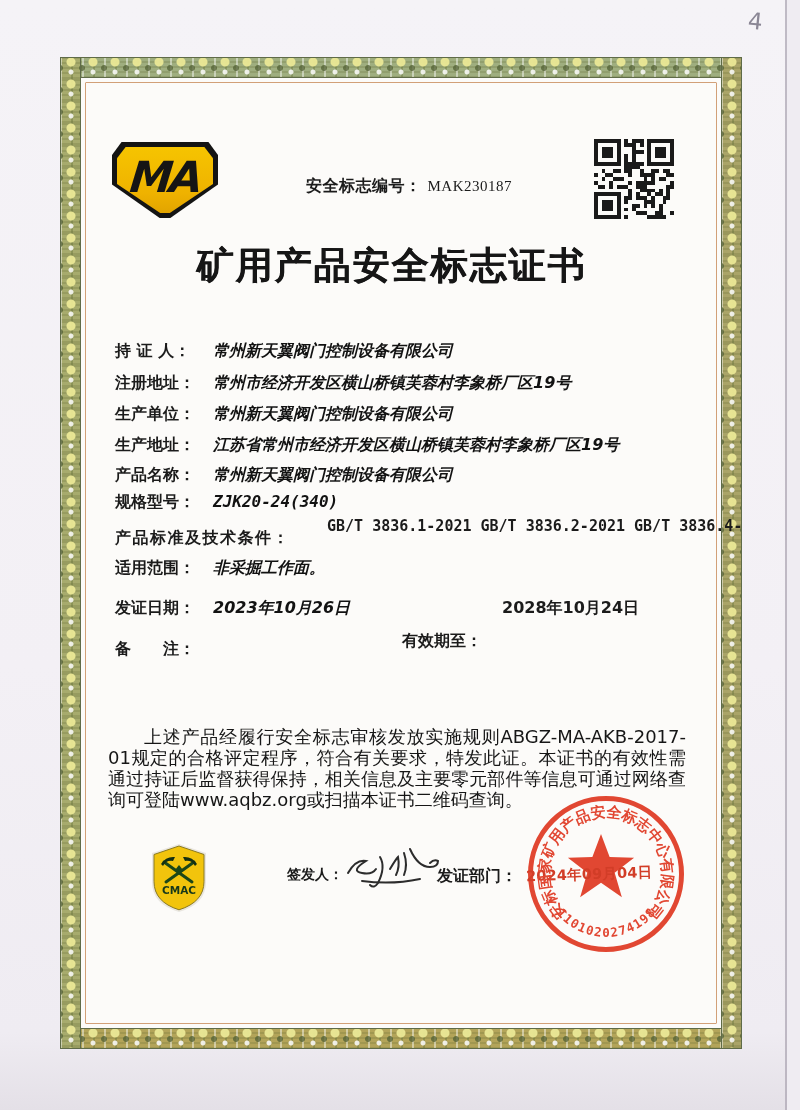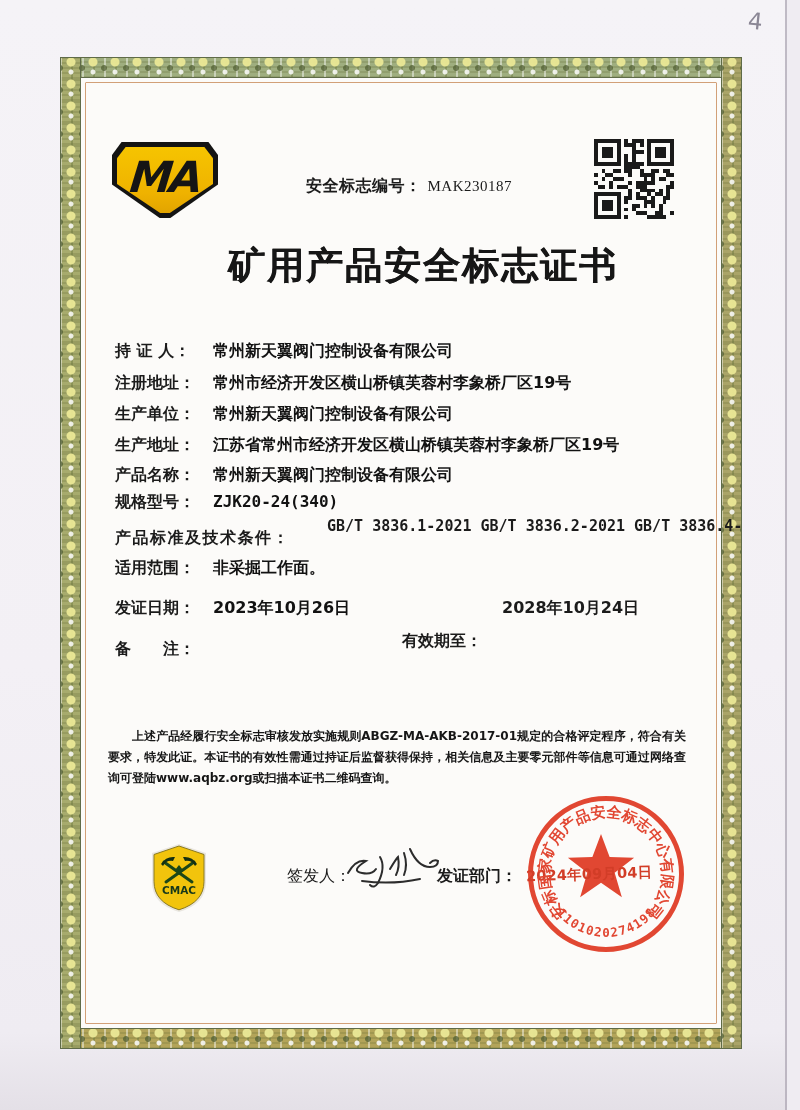--- a/index.html
+++ b/index.html
@@ -40,38 +40,38 @@
   .ma-badge-inner{width:96px;height:66px;
     clip-path:polygon(9% 0,91% 0,100% 17%,100% 56%,55% 100%,45% 100%,0 56%,0 17%);
     background:linear-gradient(180deg,#f6c400 0%,#efb200 70%,#e2a400 100%);
     display:flex;align-items:center;justify-content:center;}
   .ma-text{font-size:43px;font-weight:900;font-style:italic;color:#151515;letter-spacing:-3px;
     transform:skewX(-6deg) translateY(-3px);font-family:"DejaVu Sans","Liberation Sans",sans-serif;}
   .certno{position:absolute;left:306px;top:176px;font-size:16px;white-space:nowrap;}
   .certno .lbl{font-weight:700;letter-spacing:.5px;}
   .certno .val{font-family:"Liberation Serif","DejaVu Serif",serif;font-size:15px;margin-left:6px;letter-spacing:.5px;}
   .qr{position:absolute;left:594px;top:139px;width:80px;height:80px;}
-  .title{position:absolute;left:60px;top:241px;width:726px;text-align:center;
+  .title{position:absolute;left:60px;top:241px;width:663px;text-align:center;
     font-size:37px;font-weight:900;letter-spacing:2px;color:#161616;
     text-shadow:.4px 0 0 #161616;}
   
   .row{position:absolute;left:0;width:800px;font-size:16px;white-space:nowrap;}
   .row .lbl{position:absolute;left:115px;font-weight:600;}
-  .row .val{position:absolute;left:213px;font-weight:700;color:#121212;}
+  .row .val{position:absolute;left:213px;font-weight:700;color:#121212;font-style:italic;}
   .mono{font-family:"DejaVu Sans Mono","Liberation Mono",monospace;}
   .std-label{position:absolute;left:115px;top:528px;font-size:16px;font-weight:600;letter-spacing:1.5px;white-space:nowrap;}
   .std-val{position:absolute;left:311px;top:516px;width:412px;font-size:15px;line-height:21px;font-weight:700;white-space:nowrap;margin-left:16px;}
   .date-lbl2{position:absolute;left:402px;font-weight:600;margin-top:33px;}
   .date-val2{position:absolute;left:502px;font-weight:700;}
   
-  .statement{position:absolute;left:108px;top:726px;width:578px;font-size:12px;line-height:21px;
-    font-weight:700;text-align:justify;text-indent:2em;color:#161616;}
+  .statement{position:absolute;left:108px;top:726px;width:578px;font-size:18px;line-height:21px;
+    font-weight:400;text-align:justify;text-indent:2em;color:#161616;}
   
   .cmac{position:absolute;left:148px;top:842px;width:62px;height:72px;}
-  .signer{position:absolute;left:287px;top:866px;font-size:16px;font-weight:400;white-space:nowrap;}
+  .signer{position:absolute;left:287px;top:866px;font-size:14px;font-weight:700;white-space:nowrap;}
   .sig{position:absolute;left:342px;top:843px;width:100px;height:52px;}
   .dept{position:absolute;left:437px;top:866px;font-size:16px;font-weight:600;white-space:nowrap;}
   
   .stamp{position:absolute;left:521px;top:789px;width:170px;height:170px;opacity:.93;}
   .stamp-ring{position:absolute;left:7px;top:7px;width:146px;height:146px;border:5px solid #e03a24;border-radius:50%;}
   .stamp-char{position:absolute;left:50%;top:50%;font-weight:700;color:#e03a24;
     font-size:15px;line-height:15px;width:16px;margin-left:-8px;margin-top:-8px;text-align:center;}
   .stamp-digit{position:absolute;left:50%;top:50%;font-weight:700;color:#e03a24;
     font-size:12.5px;line-height:13px;width:10px;margin-left:-5px;margin-top:-7px;text-align:center;
     font-family:"DejaVu Sans Mono","Liberation Mono",monospace;}

